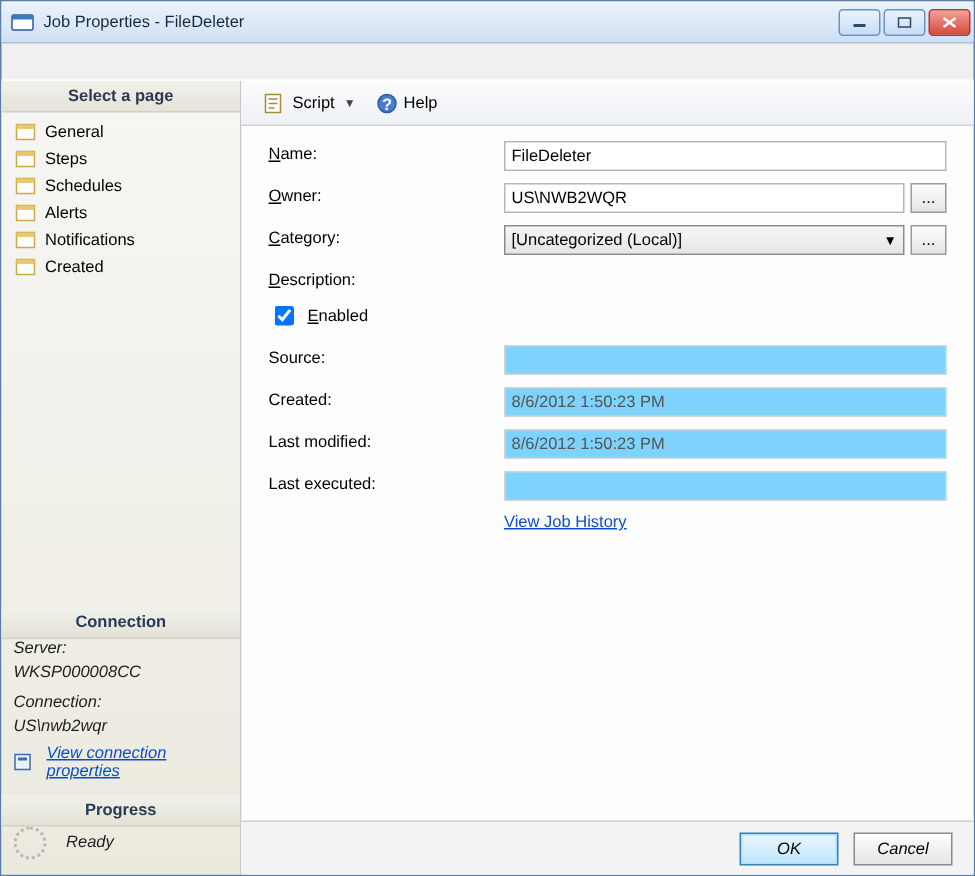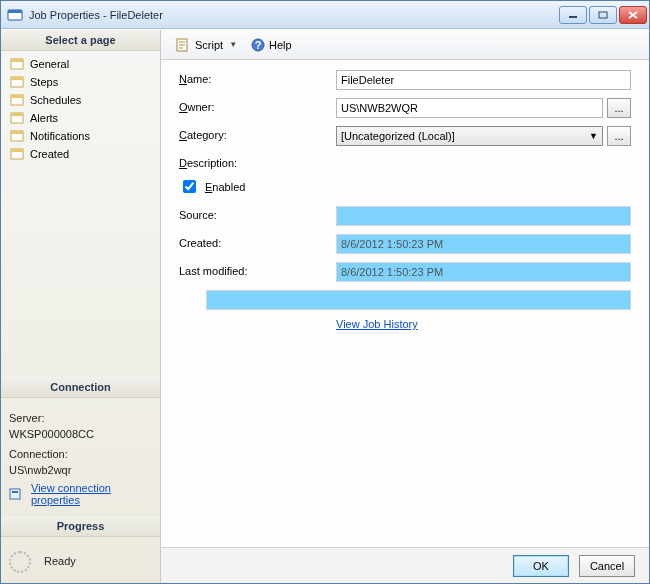--- a/index.html
+++ b/index.html
@@ -1,53 +1,53 @@
 <!DOCTYPE html>
 <html><head>
 <meta charset="utf-8">
 <style>
   * { box-sizing: border-box; font-family: "Segoe UI", Tahoma, sans-serif; font-size: 11px; }
   body { margin: 0; background: #fff; }
-  .window { width: 650px; height: 584px; border: 1px solid #5a7ea3; display: flex; flex-direction: column; background: #f0f0f0; }
+  .window { width: 650px; height: 584px; border: 1px solid #5a7ea3; display: flex; flex-direction: column; background: #f0f0f0; gap: 24px; }
   .titlebar { height: 28px; background: linear-gradient(#ecf3fb, #cfe0f4); display: flex; align-items: center; padding: 0 2px 0 6px; border-bottom: 1px solid #a8bfd8; }
   .titlebar .app-icon { width: 16px; height: 16px; margin-right: 6px; }
   .titlebar .title { flex: 1; color: #1a2a3a; }
   .winbtns { display: flex; gap: 2px; }
   .winbtn { width: 28px; height: 18px; border: 1px solid #6a93bf; border-radius: 3px; background: linear-gradient(#eaf3fd,#c6dcf5); display:flex; align-items:center; justify-content:center; color:#2a4a6a; }
   .winbtn.close { background: linear-gradient(#f5a09a,#d44a3c); border-color:#b03a30; color:#fff; }
   .body { flex: 1; display: flex; border-top: 1px solid #fff; }
   .left { width: 160px; display:flex; flex-direction:column; background: linear-gradient(#f6f6f4,#eceade); border-right: 1px solid #c9c9c9; }
   .panel-head { padding: 4px 8px; font-weight: bold; color:#2a3a55; background: linear-gradient(#f1f1ec,#e4e2d6); border-bottom: 1px solid #d0d0c4; text-align: center; }
   .pages { padding: 4px 4px; }
   .page-item { display:flex; align-items:center; gap:4px; padding:1px 4px; color:#000; border:1px solid transparent; cursor:default;}
   .page-item.sel { }
   .page-item .ficon { width:16px; height:14px; }
   .spacer { flex:1; }
-  .conn-body, .prog-body { padding: 14px 8px 10px 8px; color:#222; }
+  .conn-body, .prog-body { padding: 0 8px 10px 8px; color:#222;font-style:italic; }
   .linkrow { display:flex; align-items:center; gap:6px; margin-top:6px; }
   .link { color:#0b4ecb; text-decoration: underline; cursor:pointer; }
   .spinner { width:22px; height:22px; border:2px dotted #b8b8b8; border-radius:50%; display:inline-block; margin-right:10px; vertical-align:middle;}
   .right { flex:1; display:flex; flex-direction:column; background:#fdfdfd; }
   .toolbar { height:30px; display:flex; align-items:center; gap:6px; padding:0 10px; border-bottom:1px solid #d0d0d0; background:linear-gradient(#fbfbfb,#eef1f5);}
   .tbtn { display:flex; align-items:center; gap:4px; padding:2px 4px; }
   .tbtn .drop { font-size:8px; color:#444; margin-left:2px;}
   .form { flex:1; padding:10px 18px 6px 18px; overflow:hidden; }
   .row { display:flex; align-items:flex-start; margin-bottom:8px; }
   .row .lbl { width:130px; padding-top:3px; color:#000; }
   .underline-first { text-decoration: underline; text-decoration-skip-ink: none; }
   .field { flex:1; display:flex; gap:4px;margin-left:27px; }
   .txt { flex:1; height:20px; border:1px solid #b7b7b7; background:#fff; padding:2px 4px; }
   .ro { background:#7dd3fc; color:#555; border:1px solid #d4d4d4; }
   .smallbtn { width:24px; height:20px; border:1px solid #9a9a9a; background:linear-gradient(#fdfdfd,#e4e4e4); display:flex; align-items:center; justify-content:center; }
   .combo { flex:1; height:20px; border:1px solid #8a8a8a; background:linear-gradient(#f6f6f6,#e5e5e5); display:flex; align-items:center; padding:0 4px; justify-content:space-between;text-align:center; }
   .combo .arrow { font-size:9px; }
   .desc { flex:1; height:190px; border:1px solid #b7b7b7; background:#fff; padding:2px 4px; resize:none; font-family:inherit; white-space:pre-wrap; }
   .chkrow { display:flex; align-items:center; gap:6px; margin:6px 0 10px 0;}
   .footer { height:36px; border-top:1px solid #d0d0d0; display:flex; align-items:center; justify-content:flex-end; gap:10px; padding:0 14px; background:#f3f3f3;}
-  .btn { width:56px; height:22px; border:1px solid #8a8a8a; background:linear-gradient(#fdfdfd,#e6e6e6); }
+  .btn { width:66px; height:22px; border:1px solid #8a8a8a; background:linear-gradient(#fdfdfd,#e6e6e6);font-style:italic; }
   .btn.primary { border:1px solid #3c7fb1; background:linear-gradient(#eaf6fd,#bee6fd); box-shadow: inset 0 0 0 1px #aee0fb; }
   svg { display:block; }
   .mb4 { margin-bottom:4px; }
 </style>
 </head>
 <body>
 
 <div class="window">
   <div class="titlebar">
     <span class="app-icon">
@@ -230,20 +230,21 @@
               <input class="txt ro" readonly="" value="8/6/2012 1:50:23 PM" style="">
             </div>
         </div>
         <div class="row">
           <div class="lbl">Last modified:</div>
           <div class="field">
               <input class="txt ro" readonly="" value="8/6/2012 1:50:23 PM" style="">
             </div>
         </div>
         <div class="row">
+          <div class="lbl">Last executed:</div>
           <div class="field">
               <input class="txt ro" readonly="" value="" style="">
             </div>
         </div>
         <div class="row">
           <div class="lbl"></div>
           <div class="field">
               <span class="link">View Job History</span>
             </div>
         </div>

